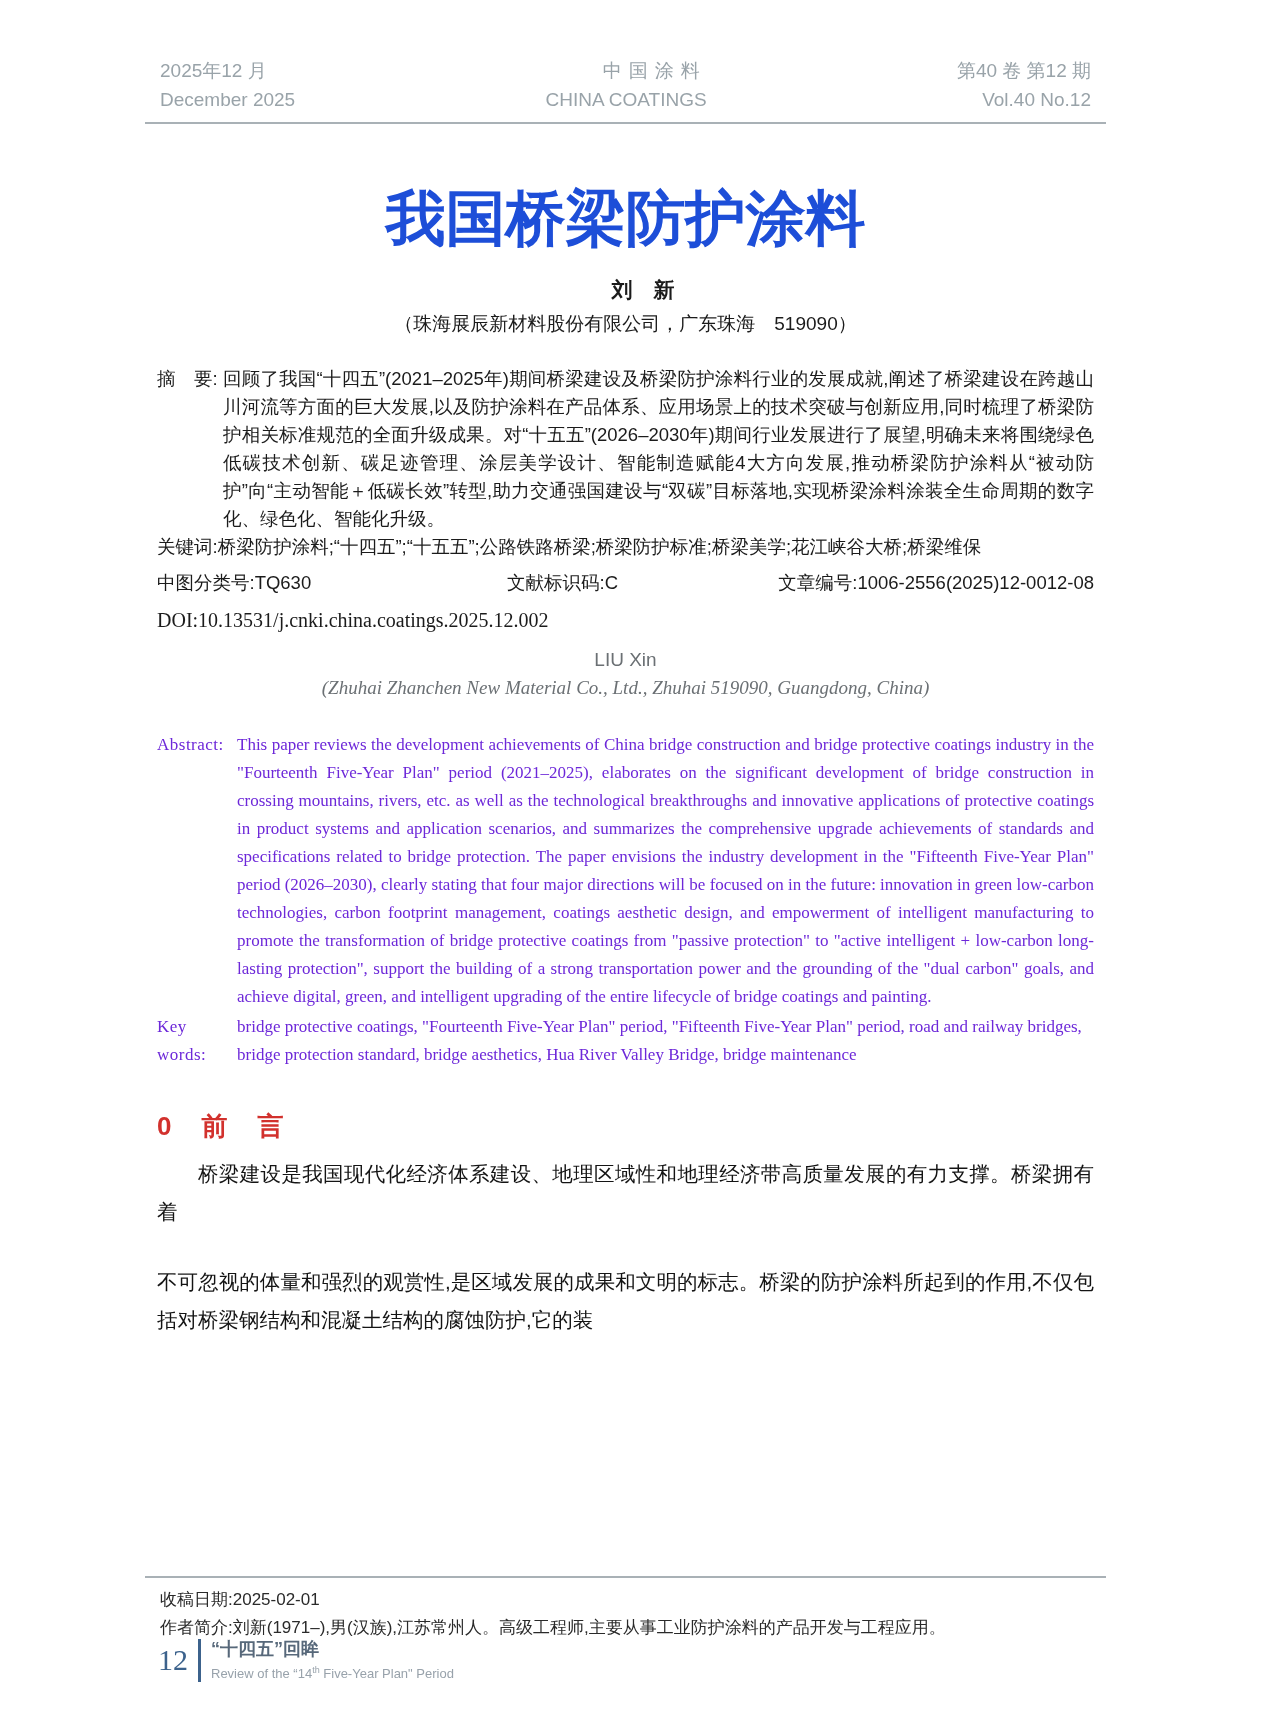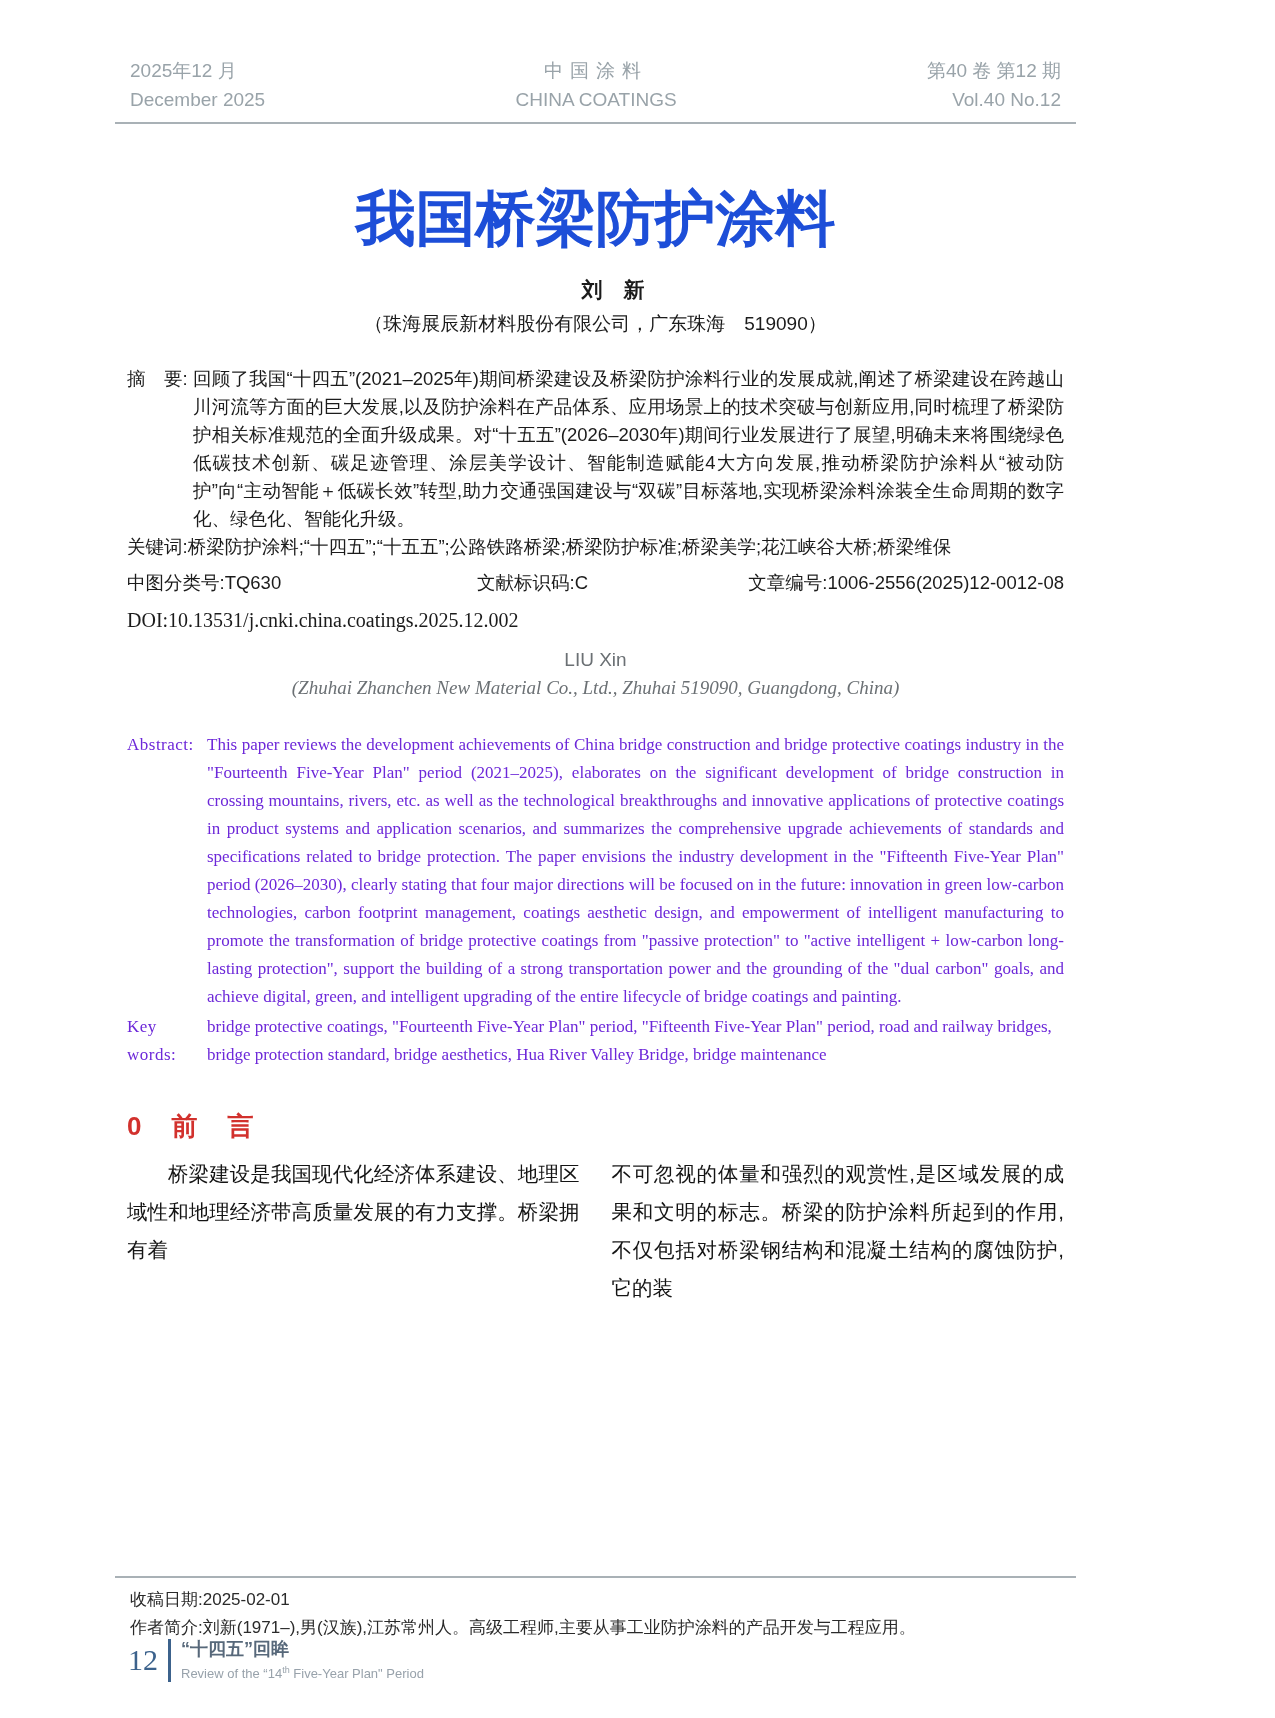--- a/index.html
+++ b/index.html
@@ -1,29 +1,30 @@
 <!DOCTYPE html>
 <html><head>
 <meta charset="utf-8">
 <style>
   html,body { margin:0; padding:0; background:#ffffff; }
   .page {
     position:relative; width:1191px; height:1718px; background:#fff;
     overflow:hidden; font-family:"Liberation Sans","DejaVu Sans",sans-serif;
     color:#1b1b1b;
+    margin-left:30px;
   }
   
   .header {
     display:flex; justify-content:space-between;
     margin:0 115px; padding:56px 15px 8px 15px;
     border-bottom:2px solid #a9b1b6;
     color:#99a3a9; font-size:19px; line-height:29px;
   }
   .h-center { text-align:center; }
-  .h-center .cn { letter-spacing:7px; }
+  .h-center .cn { letter-spacing:7px;text-align:right; }
   .h-right { text-align:right; }
   
   .title-cn {
     margin:58px 40px 0; text-align:center;
     color:#1d4ed8; font-weight:bold; font-size:60px; line-height:74px;
   }
   .title-cn span { display:block; }
   .author-cn { margin-top:20px; text-align:center; font-size:21px; font-weight:bold;padding-left:35px; }
   .aff-cn { margin-top:7px; text-align:center; font-size:19px; }
   
@@ -61,21 +62,21 @@
   }
   .kw-en { margin-top:2px; }
   .abs-en .hang-label, .kw-en .hang-label { flex:0 0 80px; letter-spacing:0.5px; }
   .abs-en .hang-body { flex:1; text-align:justify; }
   .kw-en .hang-body { flex:1; text-align:left; }
   
   .sec-head {
     margin:42px 127px 0; color:#d2312d; font-weight:bold;
     font-size:26px; line-height:30px; letter-spacing:2px;
   }
-  .cols { display:flex; gap:32px; margin:14px 127px 0; }
+  .cols { display:flex; gap:32px; margin:14px 127px 0;flex-direction:column; }
   .col {
     flex:1; font-size:20.5px; line-height:38px; text-align:justify; color:#141414; margin:0;
   }
   .col.indent { text-indent:2em; }
   
   .footnote-wrap { position:absolute; left:0; right:0; top:1576px; }
   .fn-rule { margin:0 115px; border-top:2px solid #a9b1b6; }
   .fn-lines { margin:8px 130px 0; font-size:17px; line-height:28px; color:#2a2a2a; }
   
   .page-footer { position:absolute; left:128px; bottom:36px; display:flex; align-items:center; }

